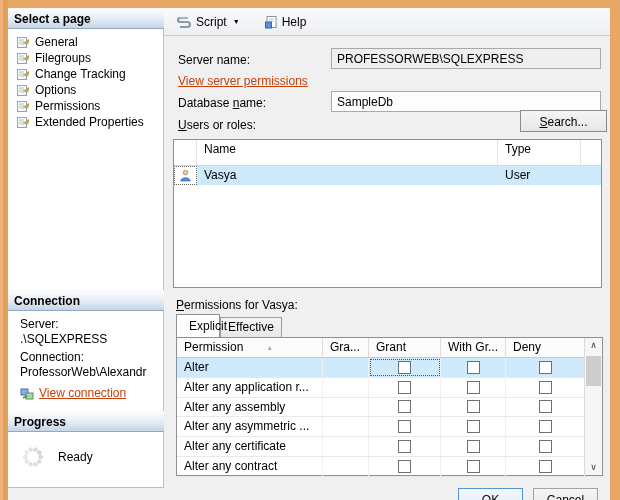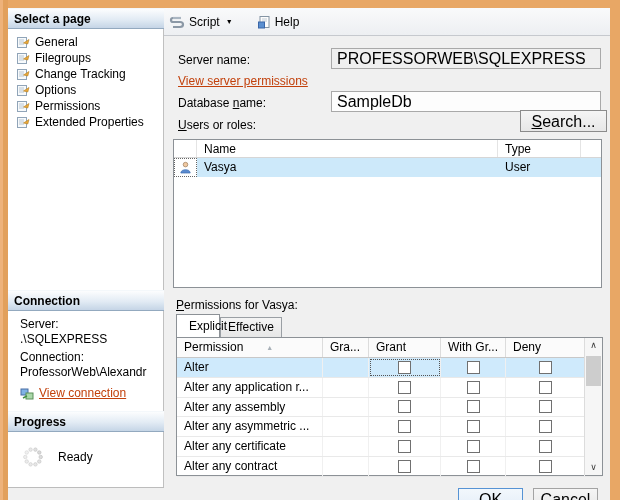--- a/index.html
+++ b/index.html
@@ -36,42 +36,42 @@
 
   .hdr-select { top:0; }
   .hdr-conn   { top:282px; }
   .hdr-prog   { top:403px; }
 
   
   .right-panel { position:absolute; left:164px; top:8px; width:446px; height:492px;
     background:#f0f0f0; overflow:hidden; }
   .toolbar { position:absolute; left:0; top:0; width:446px; height:28px;
     background:linear-gradient(#f9fafb,#edeff2);
-    border-bottom:1px solid #c6c9ce; display:flex; align-items:center; }
+    border-bottom:1px solid #c6c9ce; display:flex; align-items:center; padding-left:7px; }
   .tb-btn { display:flex; align-items:center; gap:4px; padding:2px 5px; cursor:pointer; }
   .tb-sep { width:14px; }
   .dd-arrow { font-size:7px; padding-left:2px; }
 
   .lbl { position:absolute; white-space:nowrap; }
   .acc { text-decoration:underline; }
 
   .txt { position:absolute; height:21px; border:1px solid #a9a9a9; padding:0 5px;
-    font-family:"Liberation Sans", sans-serif; font-size:16px; color:#000; }
+    font-family:"Liberation Sans", sans-serif; font-size:12px; color:#000; }
   .txt-server { left:167px; top:40px; width:270px; background:#efefef; }
   .txt-db     { left:167px; top:83px; width:270px; background:#fdfdfd; }
 
   .btn { position:absolute; border:1px solid #8b8b8b;
     background:linear-gradient(#f5f5f5,#e7e7e7);
-    text-align:center; cursor:pointer; font-size:16px; }
+    text-align:center; cursor:pointer; font-size:12px; }
   .btn-search { left:356px; top:102px; width:87px; height:22px; line-height:20px; }
 
   
   .users-table { position:absolute; left:9px; top:131px; width:429px; height:149px;
     background:#fff; border:1px solid #8c9196; }
-  .ut-header { display:flex; height:18px; border-bottom:1px solid #d6d6d6; }
+  .ut-header { display:flex; height:26px; border-bottom:1px solid #d6d6d6; }
   .ut-iconcol { width:23px; border-right:1px solid #e4e4e4; }
   .ut-name { width:301px; border-right:1px solid #e4e4e4; padding-left:7px; line-height:18px; }
   .ut-type { width:83px; border-right:1px solid #e4e4e4; padding-left:7px; line-height:18px; }
   .ut-row { display:flex; height:19px; background:#cde9fa; cursor:default; }
   .ut-row .ut-iconcol { background:#fff; border:1px dotted #666; display:flex; align-items:center; justify-content:center; }
   .ut-row .ut-name, .ut-row .ut-type { border-right:none; line-height:18px; }
 
   
   .tab { position:absolute; cursor:pointer; text-align:center; }
   .tab-explicit { left:12px; top:306px; width:44px; height:24px; background:#fff;

